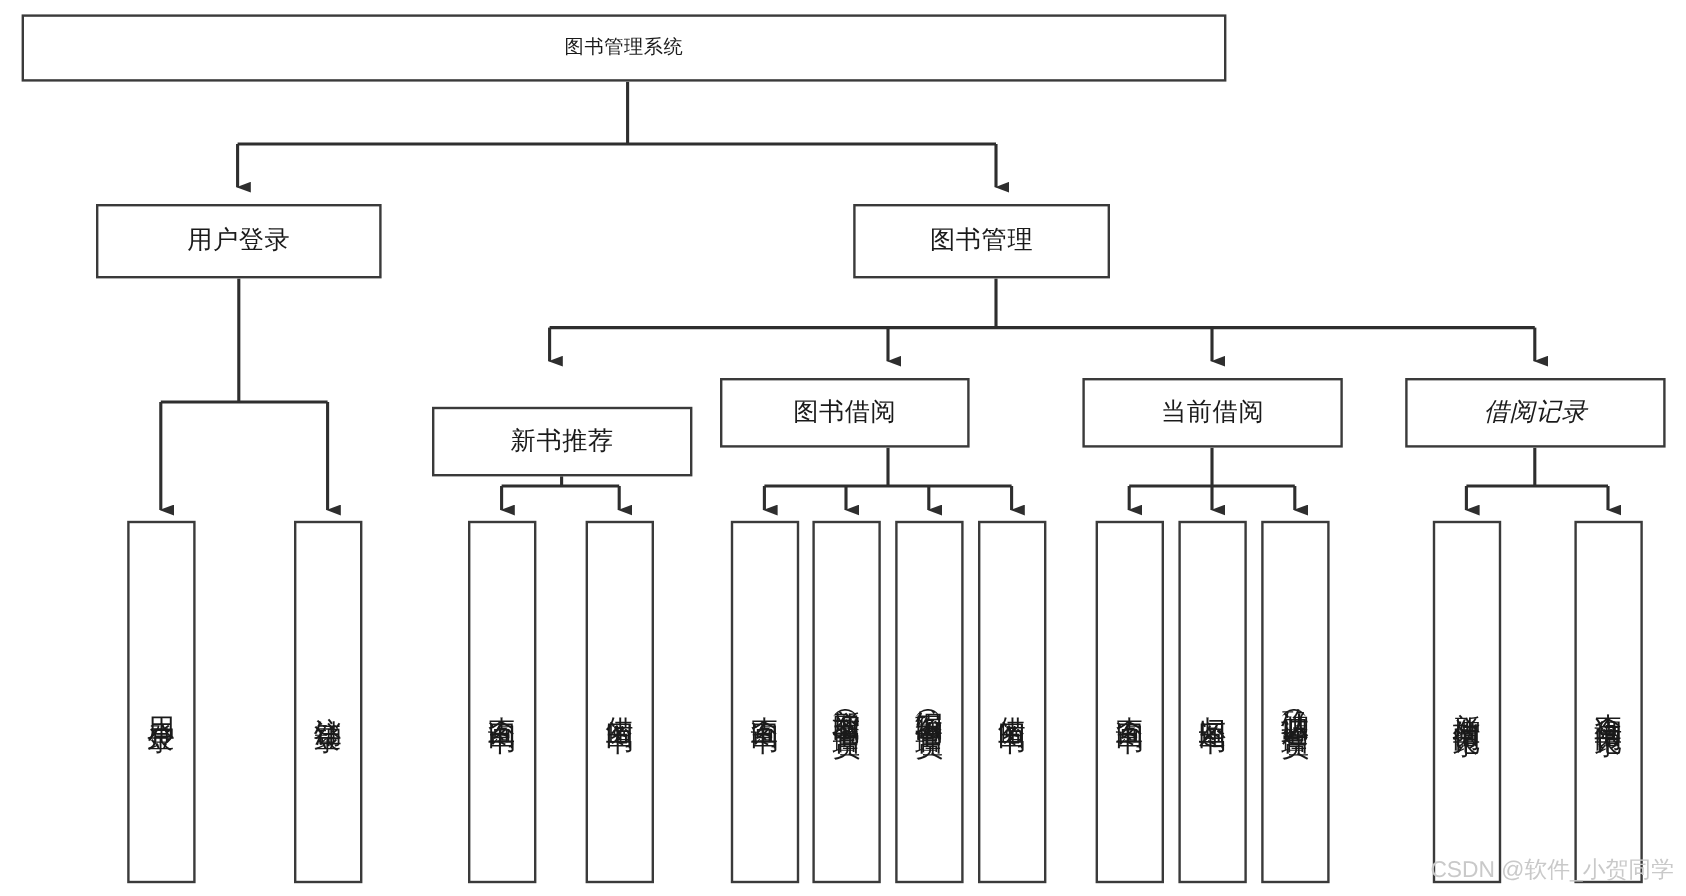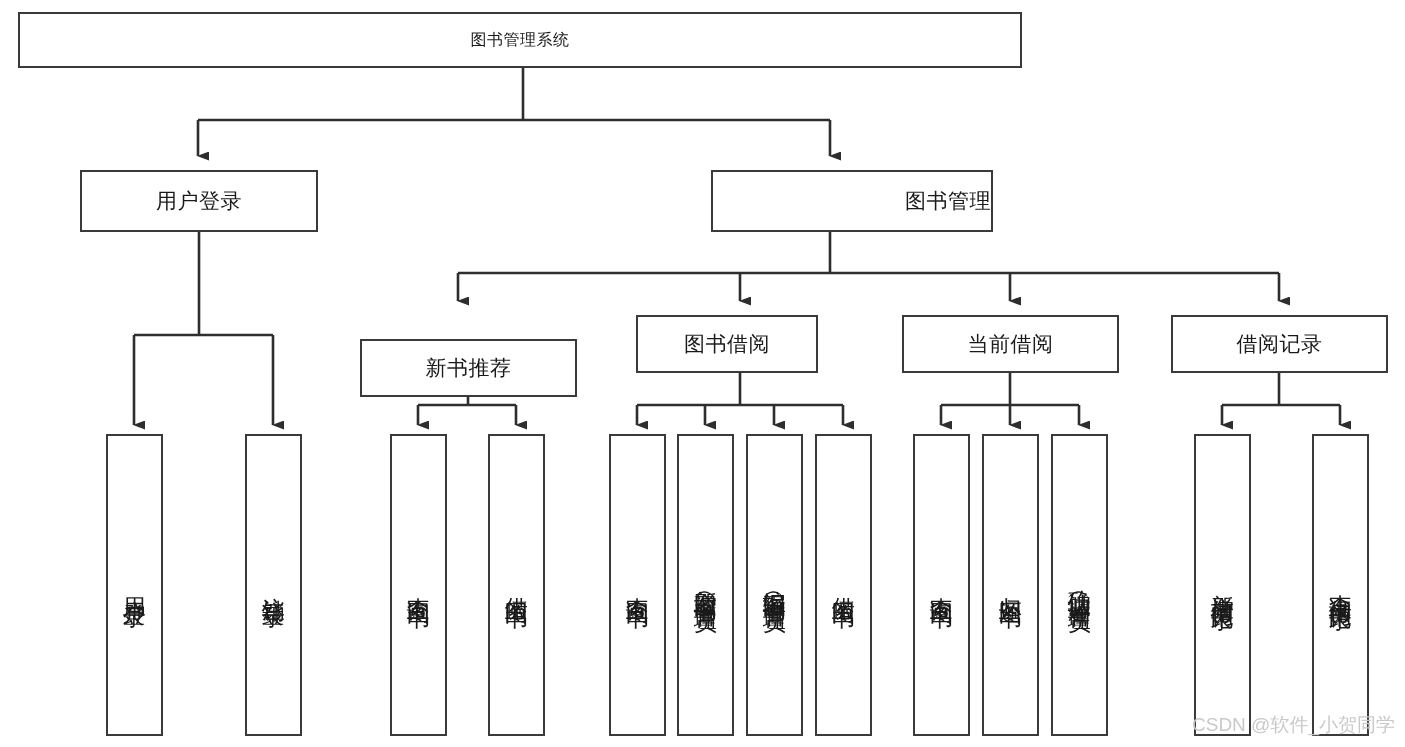--- a/index.html
+++ b/index.html
@@ -111,34 +111,34 @@
     </g>
   </svg>
 
   <div class="node root" style="left:18px;top:12px;width:1004px;height:56px;">
     <span class="label">图书管理系统</span>
   </div>
 
   <div class="node" style="left:80px;top:170px;width:238px;height:62px;">
     <span class="label">用户登录</span>
   </div>
-  <div class="node" style="left:711px;top:170px;width:282px;height:62px;justify-content:flex-end;">
+  <div class="node" style="left:711px;top:170px;width:214px;height:62px;">
     <span class="label">图书管理</span>
   </div>
 
   <div class="node" style="left:360px;top:315px;width:217px;height:58px;margin-top:24px;">
     <span class="label">新书推荐</span>
   </div>
-  <div class="node" style="left:636px;top:315px;width:182px;height:58px;">
+  <div class="node" style="left:600px;top:315px;width:208px;height:58px;">
     <span class="label">图书借阅</span>
   </div>
   <div class="node" style="left:902px;top:315px;width:217px;height:58px;justify-content:center;">
     <span class="label">当前借阅</span>
   </div>
-  <div class="node" style="left:1171px;top:315px;width:217px;height:58px;">
+  <div class="node" style="left:1171px;top:315px;width:217px;height:58px;font-style:italic;">
     <span class="label">借阅记录</span>
   </div>
 
   <div class="node leaf" style="left:106px;top:434px;width:57px;height:302px;">
     <span class="label">用户登录</span>
   </div>
   <div class="node leaf" style="left:245px;top:434px;width:57px;height:302px;">
     <span class="label">注销登录</span>
   </div>
 

